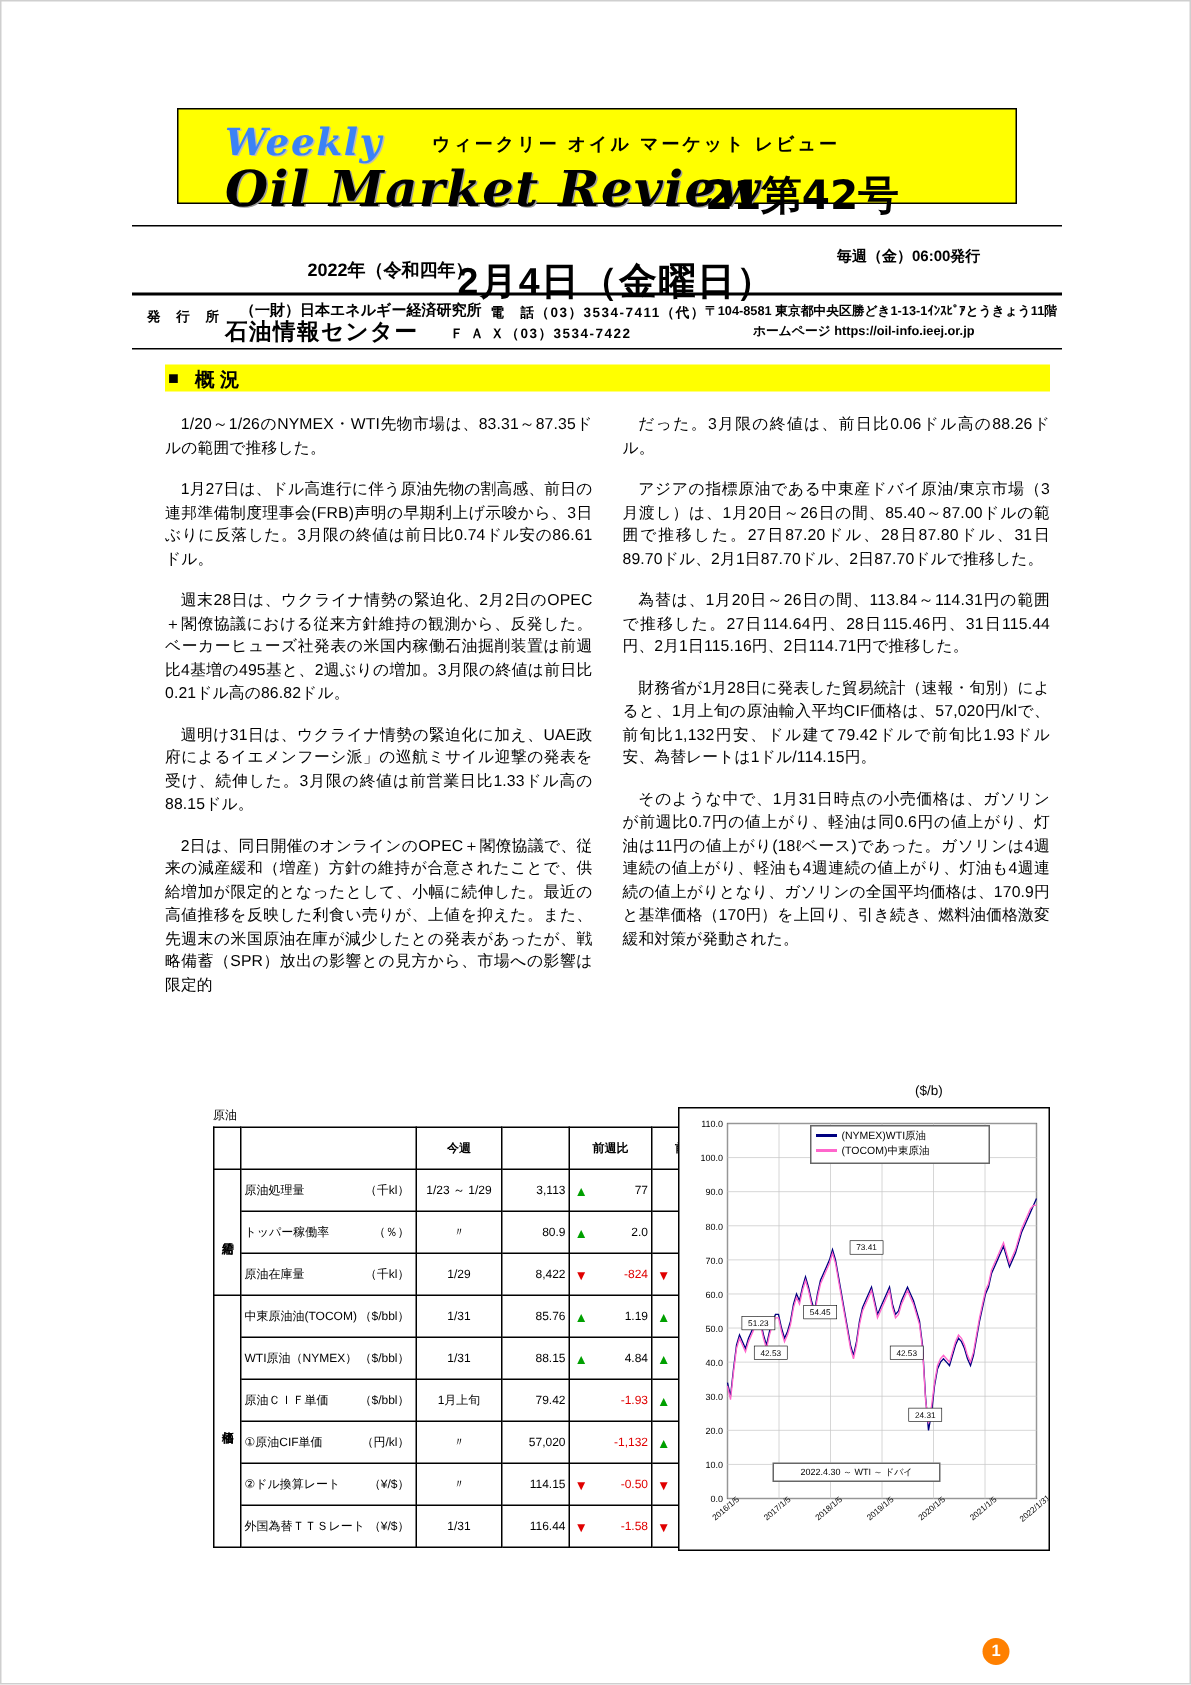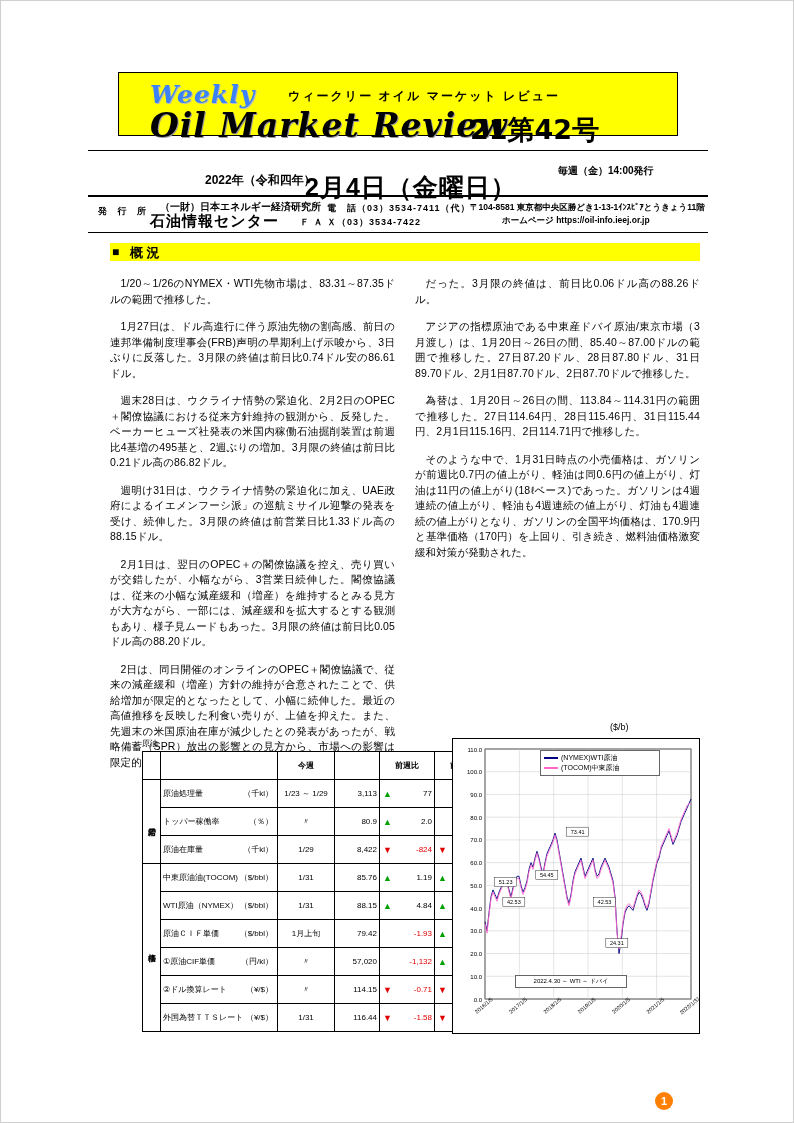--- a/index.html
+++ b/index.html
@@ -188,48 +188,48 @@
 
   <div class="masthead"></div>
   <div class="weekly-script">Weekly</div>
   <div class="weekly-sub">ウィークリー オイル マーケット レビュー</div>
   <div class="omr-title">Oil Market Review</div>
   <div class="issue-no">21第42号</div>
 
   <div class="hr-top"></div>
   <div class="date-year">2022年（令和四年）</div>
   <div class="date-main">2月4日（金曜日）</div>
-  <div class="pub-time">毎週（金）14:00発行</div>
+  <div class="pub-time">毎週（金）06:00発行</div>
   <div class="hr-thick"></div>
 
   <div class="pub-label">発 行 所</div>
   <div class="pub-org">（一財）日本エネルギー経済研究所</div>
   <div class="pub-name">石油情報センター</div>
   <div class="tel-line">電　話（03）3534-7411（代）</div>
   <div class="fax-line">Ｆ Ａ Ｘ（03）3534-7422</div>
   <div class="addr1">〒104-8581 東京都中央区勝どき1-13-1ｲﾝｽﾋﾟｱとうきょう11階</div>
   <div class="addr2">ホームページ https://oil-info.ieej.or.jp</div>
   <div class="hr-bottom2"></div>
 
   <div class="sec-head"></div>
   <div class="sec-head-mark">■</div>
   <div class="sec-head-text">概 況</div>
 
   <div class="col col-left">
     <p>1/20～1/26のNYMEX・WTI先物市場は、83.31～87.35ドルの範囲で推移した。</p>
     <p>1月27日は、ドル高進行に伴う原油先物の割高感、前日の連邦準備制度理事会(FRB)声明の早期利上げ示唆から、3日ぶりに反落した。3月限の終値は前日比0.74ドル安の86.61ドル。</p>
     <p>週末28日は、ウクライナ情勢の緊迫化、2月2日のOPEC＋閣僚協議における従来方針維持の観測から、反発した。ベーカーヒューズ社発表の米国内稼働石油掘削装置は前週比4基増の495基と、2週ぶりの増加。3月限の終値は前日比0.21ドル高の86.82ドル。</p>
     <p>週明け31日は、ウクライナ情勢の緊迫化に加え、UAE政府によるイエメンフーシ派」の巡航ミサイル迎撃の発表を受け、続伸した。3月限の終値は前営業日比1.33ドル高の88.15ドル。</p>
-    <p>2月1日は、翌日のOPEC＋の閣僚協議を控え、売り買いが交錯したが、小幅ながら、3営業日続伸した。閣僚協議は、従来の小幅な減産緩和（増産）を維持するとみる見方が大方ながら、一部には、減産緩和を拡大するとする観測もあり、様子見ムードもあった。3月限の終値は前日比0.05ドル高の88.20ドル。</p>
     <p>2日は、同日開催のオンラインのOPEC＋閣僚協議で、従来の減産緩和（増産）方針の維持が合意されたことで、供給増加が限定的となったとして、小幅に続伸した。最近の高値推移を反映した利食い売りが、上値を抑えた。また、先週末の米国原油在庫が減少したとの発表があったが、戦略備蓄（SPR）放出の影響との見方から、市場への影響は限定的</p>
   </div>
   <div class="col col-right">
     <p>だった。3月限の終値は、前日比0.06ドル高の88.26ドル。</p>
     <p>アジアの指標原油である中東産ドバイ原油/東京市場（3月渡し）は、1月20日～26日の間、85.40～87.00ドルの範囲で推移した。27日87.20ドル、28日87.80ドル、31日89.70ドル、2月1日87.70ドル、2日87.70ドルで推移した。</p>
     <p>為替は、1月20日～26日の間、113.84～114.31円の範囲で推移した。27日114.64円、28日115.46円、31日115.44円、2月1日115.16円、2日114.71円で推移した。</p>
+    <p>財務省が1月28日に発表した貿易統計（速報・旬別）によると、1月上旬の原油輸入平均CIF価格は、57,020円/klで、前旬比1,132円安、ドル建て79.42ドルで前旬比1.93ドル安、為替レートは1ドル/114.15円。</p>
     <p>そのような中で、1月31日時点の小売価格は、ガソリンが前週比0.7円の値上がり、軽油は同0.6円の値上がり、灯油は11円の値上がり(18ℓベース)であった。ガソリンは4週連続の値上がり、軽油も4週連続の値上がり、灯油も4週連続の値上がりとなり、ガソリンの全国平均価格は、170.9円と基準価格（170円）を上回り、引き続き、燃料油価格激変緩和対策が発動された。</p>
   </div>
 
   <div class="tbl-wrap">
     <div style="font-size:8px;margin-bottom:2px;">原油</div>
     <table class="data" id="stat-table">
         <tbody>
           <tr class="hdr">
             <td class="cat-cell"></td>
             <td class="item-cell"></td>
@@ -290,21 +290,21 @@
             <td class="item-cell">①原油CIF単価<span class="unit-span">（円/kl）</span></td>
             <td class="per-cell">〃</td>
             <td class="val-cell">57,020</td>
             <td class="chg-cell"><span class="red">-1,132</span></td>
             <td class="yoy-cell"><span class="arrow-box tri-up">▲</span><span>24,374</span></td>
           </tr>
           <tr>
             <td class="item-cell">②ドル換算レート<span class="unit-span">（¥/$）</span></td>
             <td class="per-cell">〃</td>
             <td class="val-cell">114.15</td>
-            <td class="chg-cell"><span class="arrow-box tri-dn">▼</span><span class="red">-0.71</span></td>
+            <td class="chg-cell"><span class="arrow-box tri-dn">▼</span><span class="red">-0.50</span></td>
             <td class="yoy-cell"><span class="arrow-box tri-dn">▼</span><span class="red">-10.60</span></td>
           </tr>
           <tr>
             <td class="item-cell">外国為替ＴＴＳレート<span class="unit-span">（¥/$）</span></td>
             <td class="per-cell">1/31</td>
             <td class="val-cell">116.44</td>
             <td class="chg-cell"><span class="arrow-box tri-dn">▼</span><span class="red">-1.58</span></td>
             <td class="yoy-cell"><span class="arrow-box tri-dn">▼</span><span class="red">-10.75</span></td>
           </tr>
         </tbody>

